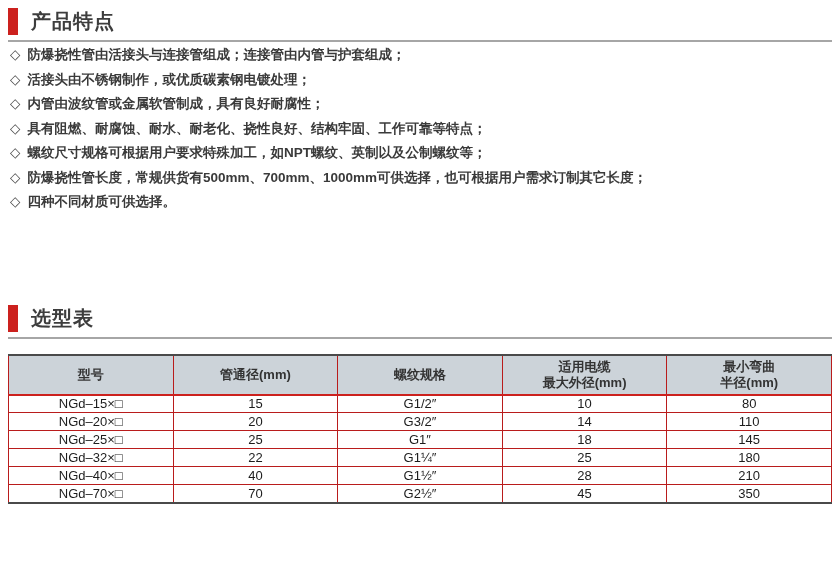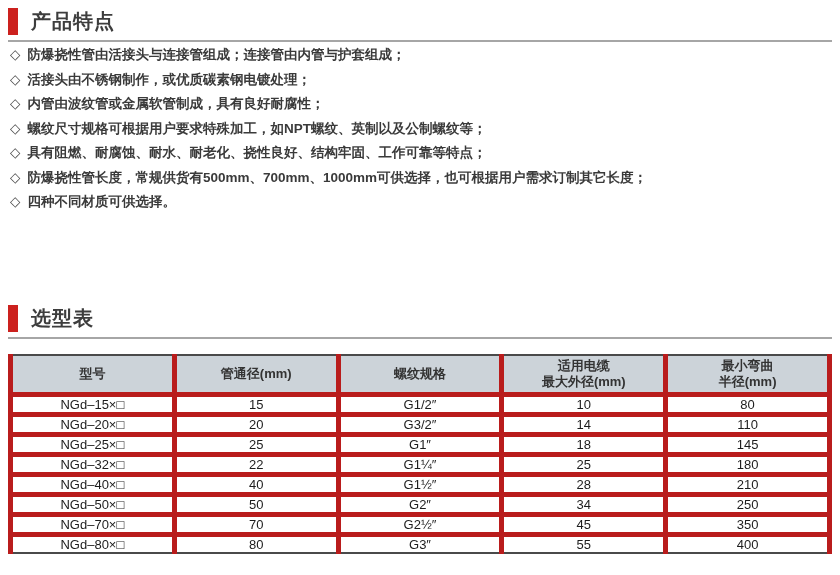--- a/index.html
+++ b/index.html
@@ -49,21 +49,21 @@
   .section-header.second { margin-top: 90px; }
 
   
   .spec-table {
     width: 824px;
     margin: 15px 0 0 8px;
     border-collapse: collapse;
     table-layout: fixed;
   }
   .spec-table th, .spec-table td {
-    border: 5px solid #b91c1c;
+    border: 1px solid #b91c1c;
     text-align: center;
     vertical-align: middle;
     padding: 0;
   }
   .spec-table thead th {
     background: var(--thead-bg, #ccd3d9);
     height: 40px;
     font-size: 13px;
     font-weight: bold;
     color: #333333;
@@ -86,22 +86,22 @@
 
   <div class="section-header first">
     <span class="red-bar"></span>
     <span class="section-title">产品特点</span>
   </div>
 
   <ul class="features">
       <li class="feature-item"><span class="bullet">◇</span><span>防爆挠性管由活接头与连接管组成；连接管由内管与护套组成；</span></li>
       <li class="feature-item"><span class="bullet">◇</span><span>活接头由不锈钢制作，或优质碳素钢电镀处理；</span></li>
       <li class="feature-item"><span class="bullet">◇</span><span>内管由波纹管或金属软管制成，具有良好耐腐性；</span></li>
+      <li class="feature-item"><span class="bullet">◇</span><span>具有阻燃、耐腐蚀、耐水、耐老化、挠性良好、结构牢固、工作可靠等特点；</span></li>
       <li class="feature-item"><span class="bullet">◇</span><span>螺纹尺寸规格可根据用户要求特殊加工，如NPT螺纹、英制以及公制螺纹等；</span></li>
-      <li class="feature-item"><span class="bullet">◇</span><span>具有阻燃、耐腐蚀、耐水、耐老化、挠性良好、结构牢固、工作可靠等特点；</span></li>
       <li class="feature-item"><span class="bullet">◇</span><span>防爆挠性管长度，常规供货有500mm、700mm、1000mm可供选择，也可根据用户需求订制其它长度；</span></li>
       <li class="feature-item"><span class="bullet">◇</span><span>四种不同材质可供选择。</span></li>
     </ul>
 
   <div class="section-header second">
     <span class="red-bar"></span>
     <span class="section-title">选型表</span>
   </div>
 
   <table class="spec-table">
@@ -144,36 +144,22 @@
           <td>180</td>
         </tr>
         <tr>
           <td>NGd–40×□</td>
           <td>40</td>
           <td>G1½″</td>
           <td>28</td>
           <td>210</td>
         </tr>
         <tr>
-          <td>NGd–50×□</td>
-          <td>50</td>
-          <td>G2″</td>
-          <td>34</td>
-          <td>250</td>
-        </tr>
-        <tr>
           <td>NGd–70×□</td>
           <td>70</td>
           <td>G2½″</td>
           <td>45</td>
           <td>350</td>
-        </tr>
-        <tr>
-          <td>NGd–80×□</td>
-          <td>80</td>
-          <td>G3″</td>
-          <td>55</td>
-          <td>400</td>
         </tr>
       </tbody>
   </table>
 
 </div>
 
 </body></html>

